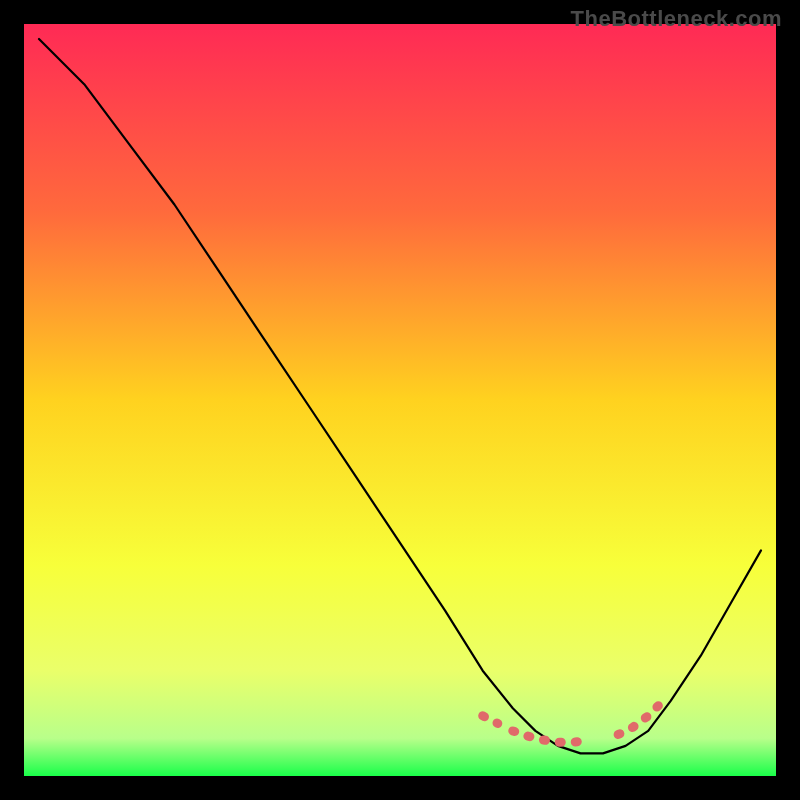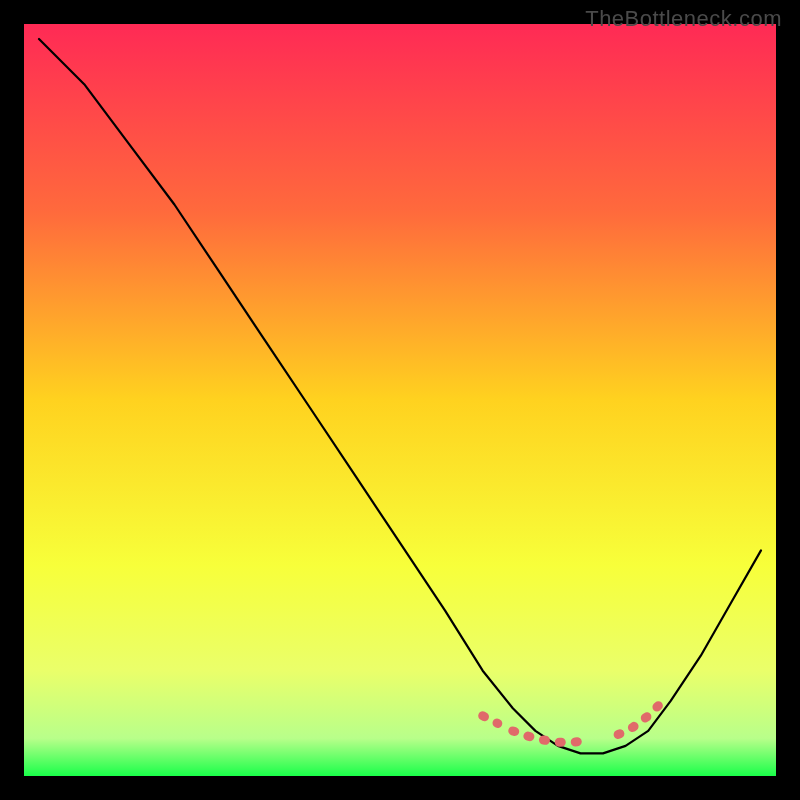--- a/index.html
+++ b/index.html
@@ -1,17 +1,17 @@
 <!DOCTYPE html>
 <html><head>
 <meta charset="utf-8">
 <style>
   * { margin: 0; padding: 0; box-sizing: border-box; }
   body { width: 800px; height: 800px; background: #000; position: relative; font-family: Arial, sans-serif; }
-  .watermark { position: absolute; top: 6px; right: 18px; color: #4a4a4a; font-size: 22px; font-weight: 400; letter-spacing: 0.5px; z-index: 10; text-align: right; }
+  .watermark { position: absolute; top: 6px; right: 18px; color: #4a4a4a; font-size: 22px; font-weight: 700; letter-spacing: 0.5px; z-index: 10; text-align: right; }
   .plot-area { position: absolute; top: 24px; left: 24px; width: 752px; height: 752px; }
   svg { display: block; }
 </style>
 </head>
 <body>
 
 <div class="watermark">TheBottleneck.com</div>
 
 <div class="plot-area">
   <svg id="chart-svg" width="752" height="752" viewBox="0 0 752 752">

